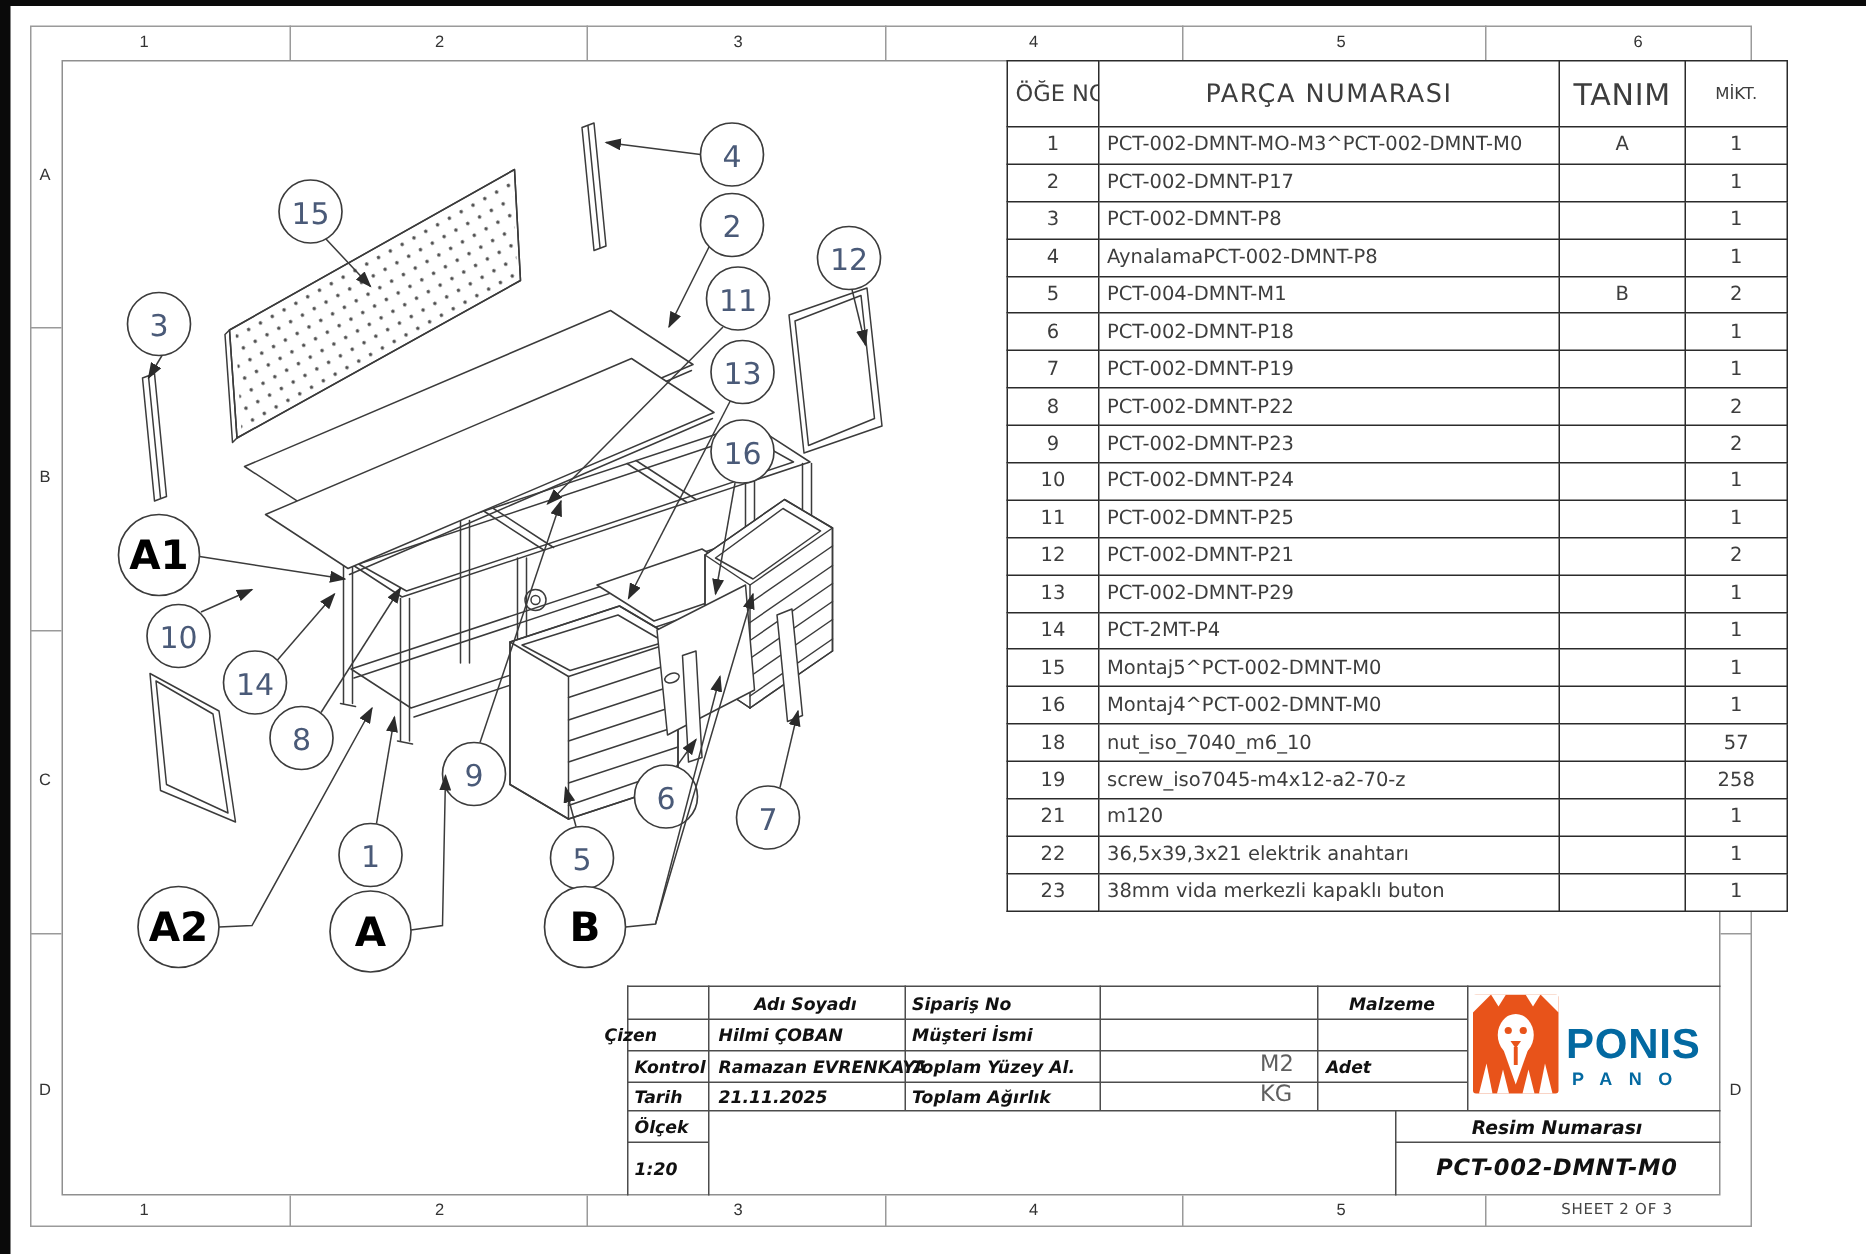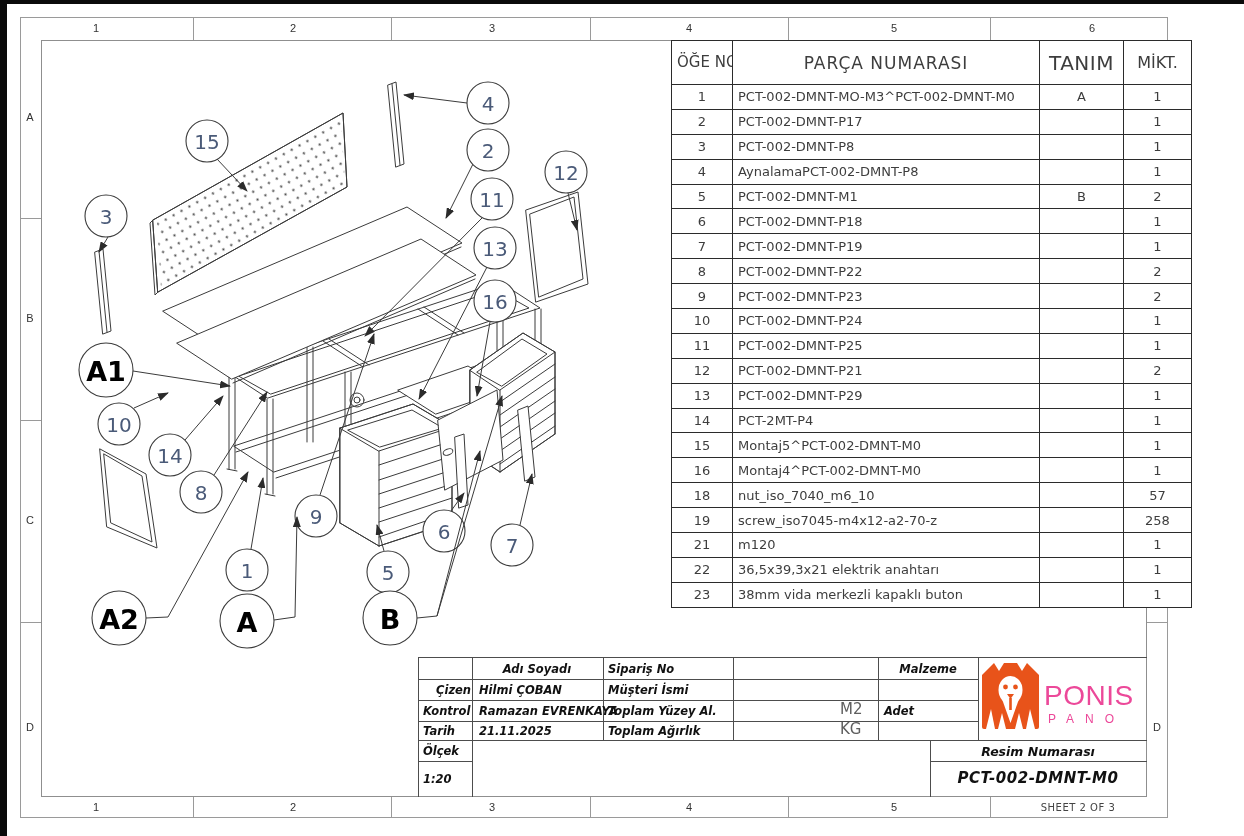--- a/index.html
+++ b/index.html
@@ -18,35 +18,35 @@
   
   table.parts{
     position:absolute;left:671px;top:40px;width:476px;border-collapse:collapse;table-layout:fixed;
     font-family:"DejaVu Sans",sans-serif;color:#3d3d3d;background:#fff;
   }
   table.parts th,table.parts td{border:1px solid #2b2b2b;padding:0 5px;overflow:hidden;white-space:nowrap;}
   table.parts thead th{height:43px;font-weight:normal;}
   th.h-no{width:50px;font-size:15px;line-height:1.05;}
   th.h-part{width:296px;font-size:17px;letter-spacing:1px;}
   th.h-tanim{width:73px;font-size:20px;letter-spacing:.5px;}
-  th.h-qty{width:57px;font-size:16px;}
+  th.h-qty{width:57px;font-size:11px;}
   table.parts td{height:23.9px;font-size:13px;}
   td.c0,td.c2,td.c3{text-align:center;}
   td.c1{text-align:left;}
 
   
   .tb-line{position:absolute;background:#4d4d4d;}
   .tb-text{position:absolute;font:italic bold 11.5px "DejaVu Sans",sans-serif;color:#111;white-space:nowrap;}
   .tb-text.ctr{transform:translateX(-50%);}
   .tb-unit{position:absolute;font:15px "DejaVu Sans",sans-serif;color:#5f5f5f;white-space:nowrap;}
   .resim-label{position:absolute;font:italic bold 12.5px "DejaVu Sans",sans-serif;color:#111;transform:translateX(-50%);}
   .resim-no{position:absolute;font:italic bold 15px "DejaVu Sans",sans-serif;color:#111;transform:translateX(-50%);letter-spacing:.5px;}
 
   
-  .brand{position:absolute;font-family:"Liberation Sans",sans-serif;font-weight:normal;color:#ec4899;}
+  .brand{position:absolute;font-family:"Liberation Sans",sans-serif;font-weight:bold;color:#0369a1;}
   .brand-main{left:1044px;top:680px;font-size:28px;letter-spacing:.5px;}
   .brand-sub{left:1048px;top:712px;font-size:12px;letter-spacing:11px;}
 
   
   svg.draw{position:absolute;left:0;top:0;pointer-events:none;}
   .ln{stroke:#3b3b3b;stroke-width:1;fill:none;stroke-linejoin:round;stroke-linecap:round;}
   .wh{fill:#ffffff;}
   .leader{stroke:#3b3b3b;stroke-width:1;fill:none;}
   .balloon-circle{fill:#fff;stroke:#3b3b3b;stroke-width:1.1;}
   .balloon-text{font-family:"DejaVu Sans",sans-serif;font-size:20px;fill:#4a5a78;text-anchor:middle;dominant-baseline:central;}
@@ -355,21 +355,21 @@
           <td class="c3">1</td>
         </tr>
         <tr>
           <td class="c0">4</td>
           <td class="c1">AynalamaPCT-002-DMNT-P8</td>
           <td class="c2"></td>
           <td class="c3">1</td>
         </tr>
         <tr>
           <td class="c0">5</td>
-          <td class="c1">PCT-002-DMNT-M1</td>
+          <td class="c1">PCT-004-DMNT-M1</td>
           <td class="c2">B</td>
           <td class="c3">2</td>
         </tr>
         <tr>
           <td class="c0">6</td>
           <td class="c1">PCT-002-DMNT-P18</td>
           <td class="c2"></td>
           <td class="c3">1</td>
         </tr>
         <tr>
@@ -480,21 +480,21 @@
     <div class="tb-line" style="left:603px;top:657px;width:1px;height:83px"></div>
     <div class="tb-line" style="left:733px;top:657px;width:1px;height:83px"></div>
     <div class="tb-line" style="left:878px;top:657px;width:1px;height:83px"></div>
     <div class="tb-line" style="left:978px;top:657px;width:1px;height:83px"></div>
     <div class="tb-line" style="left:930px;top:740px;width:1px;height:57px"></div>
 
     <div class="tb-text ctr" style="left:537px;top:662px">Adı Soyadı</div>
     <div class="tb-text" style="left:608px;top:662px">Sipariş No</div>
     <div class="tb-text ctr" style="left:928px;top:662px">Malzeme</div>
 
-    <div class="tb-text" style="left:436px;top:683px">Çizen</div>
+    <div class="tb-text" style="left:403px;top:683px">Çizen</div>
     <div class="tb-text" style="left:479px;top:683px">Hilmi ÇOBAN</div>
     <div class="tb-text" style="left:608px;top:683px">Müşteri İsmi</div>
 
     <div class="tb-text" style="left:423px;top:704px">Kontrol</div>
     <div class="tb-text" style="left:479px;top:704px">Ramazan EVRENKAYA</div>
     <div class="tb-text" style="left:608px;top:704px">Toplam Yüzey Al.</div>
     <div class="tb-unit" style="left:840px;top:700px">M2</div>
     <div class="tb-text" style="left:884px;top:704px">Adet</div>
 
     <div class="tb-text" style="left:423px;top:724px">Tarih</div>

